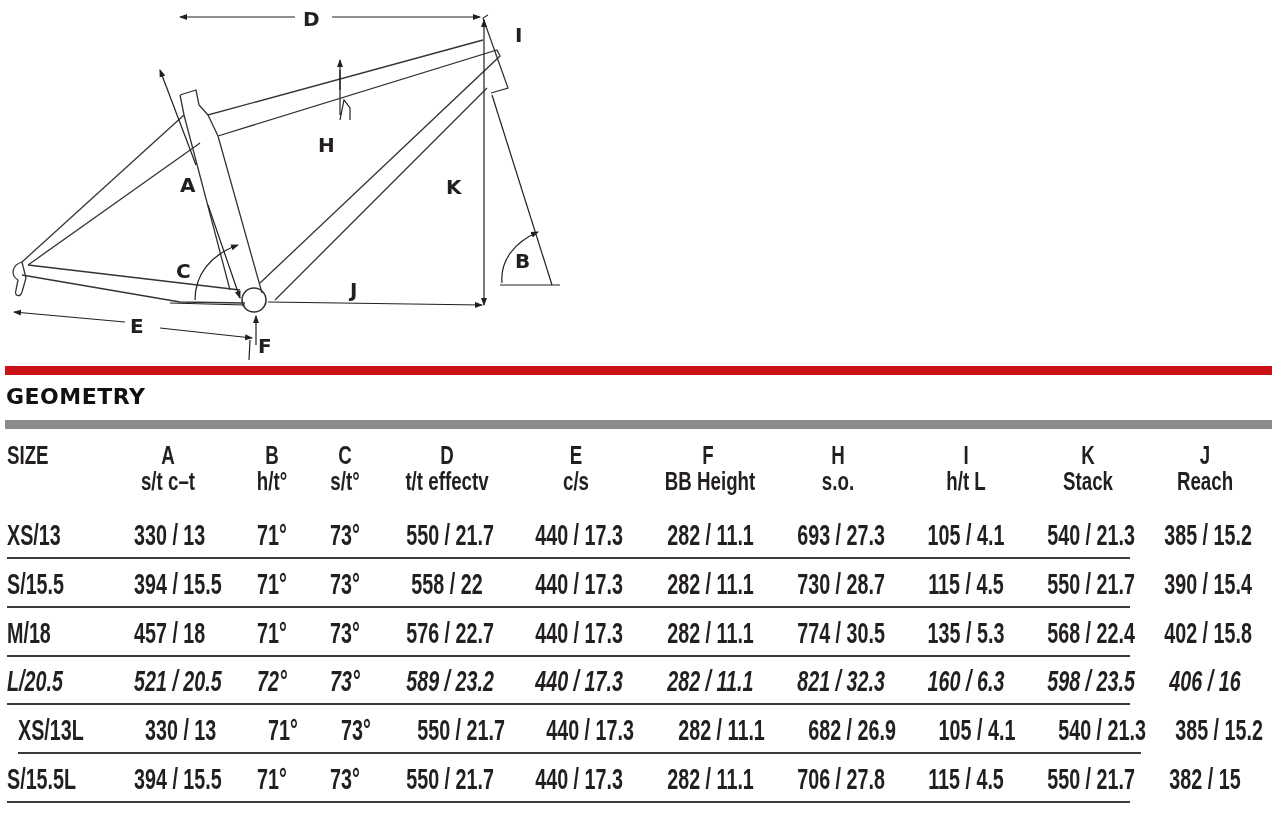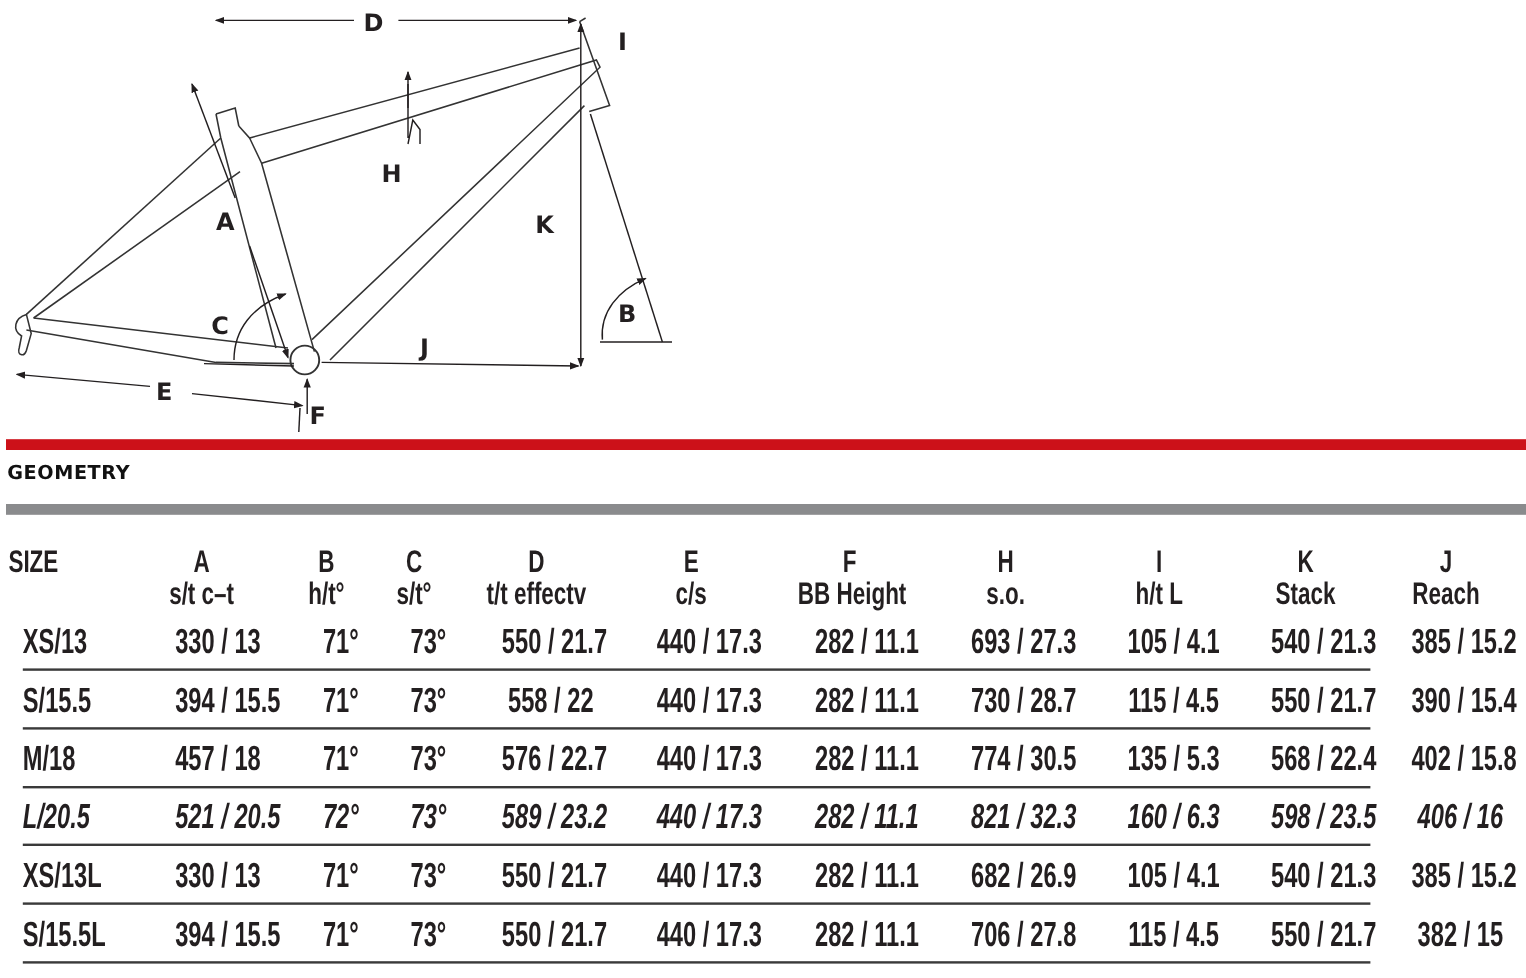--- a/index.html
+++ b/index.html
@@ -1,28 +1,28 @@
 <!DOCTYPE html>
 <html><head>
   <meta charset="utf-8">
   <style>
     html, body { margin: 0; padding: 0; background: #ffffff; }
     body { width: 1272px; height: 815px; position: relative; overflow: hidden; font-family: "Liberation Sans", "DejaVu Sans", sans-serif; color: #231f20; }
     .diagram { position: absolute; left: 0; top: 0; width: 600px; height: 365px; }
     .diagram svg { width: 600px; height: 365px; display: block; }
     .dlabel { font-family: "DejaVu Sans", sans-serif; font-weight: bold; font-size: 20px; fill: #231f20; }
     .red-bar { position: absolute; left: 5px; right: 0; top: 366px; height: 9px; background: #cc1119; }
-    .title { position: absolute; left: 6px; top: 384px; font-family: "DejaVu Sans", sans-serif; font-weight: bold; font-size: 16px; letter-spacing: 0.5px; color: #111; }
+    .title { position: absolute; left: 6px; top: 384px; font-family: "DejaVu Sans", sans-serif; font-weight: bold; font-size: 22px; letter-spacing: 0.5px; color: #111; }
     .gray-bar { position: absolute; left: 5px; right: 0; top: 420px; height: 9px; background: #8a8b8d; }
     .table { position: absolute; left: 0; top: 434px; width: 1272px; }
-    .hdr { position: absolute; top: 13px; height: 70px; width: 1272px; }
+    .hdr { position: absolute; top: 0; height: 70px; width: 1272px; }
     .hcell { position: absolute; top: 8px; text-align: center; font-family: "Liberation Sans Narrow", "Liberation Sans", sans-serif; font-weight: bold; font-size: 26px; line-height: 26px; transform: scaleX(0.72); transform-origin: center top; white-space: nowrap; }
     .hcell .sub { display: block; }
     .hcell.size { text-align: left; transform-origin: left top; }
-    .row { position: absolute; left: 12px; width: 1130px; height: 49px; }
+    .row { position: absolute; left: 0; width: 1130px; height: 49px; }
     .row .line { position: absolute; left: 7px; right: 0; bottom: 0; height: 2px; background: #3a3a3a; }
     .cell { position: absolute; top: 10px; text-align: center; font-family: "Liberation Sans", sans-serif; font-weight: bold; font-size: 29px; line-height: 30px; transform: scaleX(0.68); transform-origin: center top; white-space: nowrap; }
     .cell.size { text-align: left; transform-origin: left top; }
   </style>
 </head>
 <body>
 
 <div class="diagram">
   <svg viewBox="0 0 600 365" xmlns="http://www.w3.org/2000/svg">
     <defs>
@@ -198,21 +198,21 @@
         <div class="cell" style="left: 305px; width: 80px;">73°</div>
         <div class="cell" style="left: 387px; width: 120px;">589 / 23.2</div>
         <div class="cell" style="left: 516px; width: 120px;">440 / 17.3</div>
         <div class="cell" style="left: 648px; width: 120px;">282 / 11.1</div>
         <div class="cell" style="left: 778px; width: 120px;">821 / 32.3</div>
         <div class="cell" style="left: 906px; width: 120px;">160 / 6.3</div>
         <div class="cell" style="left: 1028px; width: 120px;">598 / 23.5</div>
         <div class="cell" style="left: 1145px; width: 120px;">406 / 16</div>
         <div class="line"></div>
       </div>
-      <div class="row" style="top: 271.2px;">
+      <div class="row" style="top: 271.2px; margin-left: 11px;">
         <div class="cell size" style="left: 7px;">XS/13L</div>
         <div class="cell" style="left: 118px; width: 100px;">330 / 13</div>
         <div class="cell" style="left: 232px; width: 80px;">71°</div>
         <div class="cell" style="left: 305px; width: 80px;">73°</div>
         <div class="cell" style="left: 387px; width: 120px;">550 / 21.7</div>
         <div class="cell" style="left: 516px; width: 120px;">440 / 17.3</div>
         <div class="cell" style="left: 648px; width: 120px;">282 / 11.1</div>
         <div class="cell" style="left: 778px; width: 120px;">682 / 26.9</div>
         <div class="cell" style="left: 906px; width: 120px;">105 / 4.1</div>
         <div class="cell" style="left: 1028px; width: 120px;">540 / 21.3</div>

